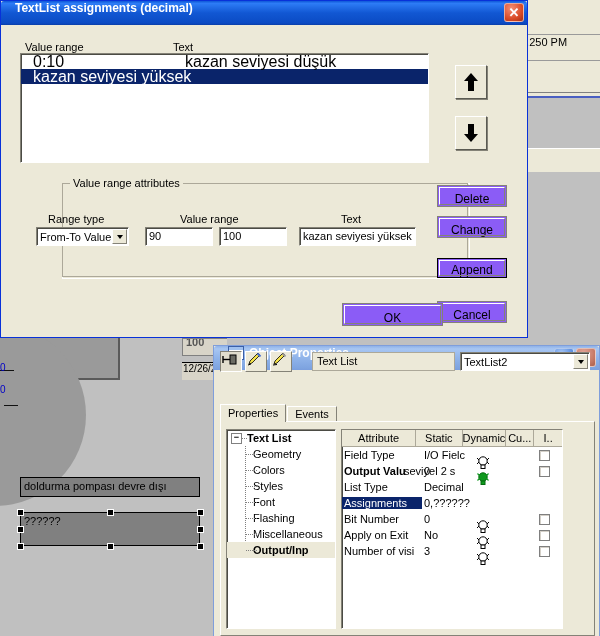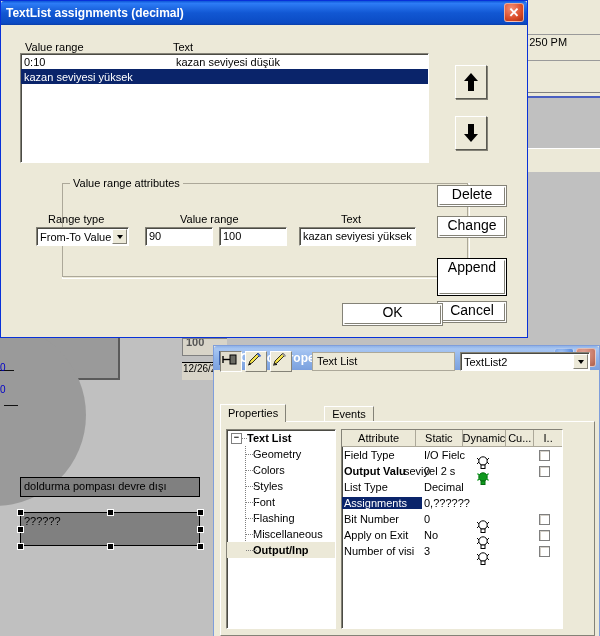--- a/index.html
+++ b/index.html
@@ -52,56 +52,56 @@
   .tbIcon i{position:absolute;left:1px;top:2px;width:12px;height:10px;
      background:repeating-linear-gradient(#7a7a7a 0 1px, #fff 1px 3px);display:block;}
   #ideGray{position:absolute;left:214px;top:172px;width:386px;height:178px;background:#c0c0c0;}
   #ideLeftBorder{position:absolute;left:209px;top:0;width:5px;height:350px;background:#4a5fc1;}
 
   
   .dlg{position:absolute;background:#ece9d8;border:1px solid #0831d9;box-sizing:border-box;}
   .dlg.inactive{border-color:#7f9edb;}
   .titlebar{height:24px;position:relative;
      background:linear-gradient(180deg,#0f57d8 0%,#2d7cf6 10%,#1157d3 50%,#0b4bc4 92%,#0a3ea8 100%);
-     color:#fff;font-weight:bold;font-size:12px;display:flex;align-items:center;padding-left:5px;
+     color:#fff;font-weight:bold;font-size:12px;display:flex;align-items:flex-start;padding-left:14px;
      border-top-left-radius:3px;border-top-right-radius:3px;}
   .titlebar.inactive{
      background:linear-gradient(180deg,#8fb2e8 0%,#a8c6f2 12%,#90b4ea 50%,#7ea4e0 92%,#7a9edd 100%);
      color:#fff;}
   .titlebar .tb-icon{width:14px;height:12px;background:#fff;border:1px solid #3a5fa8;margin-right:5px;flex:0 0 auto;}
   .titlebar .tb-icon .top{display:block;height:3px;background:#9fc0ef;}
   .tb-btns{position:absolute;right:3px;top:2px;display:flex;gap:2px;}
   .tb-btn{width:20px;height:19px;border-radius:3px;display:flex;align-items:center;justify-content:center;
      color:#fff;font-weight:bold;font-size:13px;box-sizing:border-box;border:1px solid rgba(255,255,255,.55);}
   .tb-close{background:radial-gradient(circle at 35% 25%,#f58e74,#d94a26 62%,#a52d11);}
   .tb-close.inactive{background:radial-gradient(circle at 35% 25%,#e3a79a,#c87b68 62%,#ab5f4c);}
   .tb-help{background:radial-gradient(circle at 35% 25%,#a8c7f5,#5d8fe0 62%,#3f6fc0);}
 
   
   .lbl{position:absolute;font-size:11px;color:#000;white-space:nowrap;}
-  .btn{position:absolute;background:#ffffff;border:1px solid #000;box-sizing:border-box;
-     display:flex;align-items:flex-start;justify-content:center;font-size:14px;color:#000;cursor:default;}
+  .btn{position:absolute;background:#8b5cf6;border:1px solid #000;box-sizing:border-box;
+     display:flex;align-items:flex-end;justify-content:center;font-size:12px;color:#000;cursor:default;}
   .btn .inner{position:absolute;inset:1px;border:1px solid #fff;border-right-color:#848277;border-bottom-color:#848277;
      box-sizing:border-box;pointer-events:none;}
   .btn.flat{border:1px solid #848277;}
   .btn.flat .inner{border:1px solid #fff;border-right-color:#848277;border-bottom-color:#848277;}
   .btn.default{border:1px solid #000;}
   .tfield{position:absolute;background:#fff;border:1px solid #7f9db9;box-sizing:border-box;
      font-size:11px;padding:2px 3px;color:#000;white-space:nowrap;overflow:hidden;}
   .tfield.sunken{border:1px solid #848277;border-right-color:#fff;border-bottom-color:#fff;
      box-shadow:inset 1px 1px 0 #4b4b44;}
   .groupbox{position:absolute;border:1px solid #fff;box-sizing:border-box;}
   .groupbox .gb-in{position:absolute;inset:-1px 1px 1px -1px;border:1px solid #aca899;box-sizing:border-box;}
   .gb-title{position:absolute;top:-7px;left:7px;background:#ece9d8;padding:0 3px;font-size:11px;z-index:2;}
 
   
   #listbox{position:absolute;left:19px;top:52px;width:409px;height:110px;background:#fff;
      border:1px solid #848277;border-right-color:#fff;border-bottom-color:#fff;
      box-shadow:inset 1px 1px 0 #4b4b44;box-sizing:border-box;overflow:hidden;}
-  .lrow{height:15px;display:flex;align-items:center;font-size:11px;color:#000;padding-left:3px;box-sizing:border-box;}
+  .lrow{height:15px;display:flex;align-items:center;font-size:16px;color:#000;padding-left:12px;box-sizing:border-box;}
   .lrow.sel{background:#0a246a;color:#fff;}
   .lrow .c1{width:152px;flex:0 0 auto;}
 
   
   .combo{position:absolute;background:#fff;border:1px solid #848277;border-right-color:#fff;border-bottom-color:#fff;
      box-shadow:inset 1px 1px 0 #4b4b44;box-sizing:border-box;font-size:11px;display:flex;align-items:center;
      padding-left:3px;overflow:hidden;white-space:nowrap;}
   .combo .arrow{position:absolute;right:1px;top:1px;bottom:1px;width:15px;background:#ece9d8;
      border:1px solid #fff;border-right-color:#848277;border-bottom-color:#848277;
      display:flex;align-items:center;justify-content:center;box-sizing:border-box;}
@@ -115,21 +115,21 @@
 
   
   #opWin{left:213px;top:345px;width:387px;height:295px;}
   #opToolbar{position:absolute;left:0;top:24px;width:100%;height:30px;background:#ece9d8;}
   .opIcoBtn{position:absolute;top:5px;width:22px;height:21px;background:#ece9d8;
      border:1px solid #fff;border-right-color:#848277;border-bottom-color:#848277;box-sizing:border-box;}
   .opIcoBtn.pressed{border:1px solid #848277;border-right-color:#fff;border-bottom-color:#fff;background:#e1ddcd;}
   #opTypeField{position:absolute;left:98px;top:6px;width:143px;height:19px;background:#ece9d8;
      border:1px solid #aca899;box-sizing:border-box;font-size:11px;padding:2px 4px;color:#000;}
   #opNameCombo{left:246px;top:6px;width:130px;height:19px;}
-  .tabs{position:absolute;left:6px;top:58px;height:18px;display:flex;align-items:flex-end;gap:37px;}
+  .tabs{position:absolute;left:6px;top:58px;height:18px;display:flex;align-items:flex-end;}
   .tab{height:16px;background:#ece9d8;border:1px solid #fff;border-bottom:none;
      border-right-color:#848277;box-sizing:border-box;font-size:11px;padding:1px 7px 0;margin-right:1px;color:#000;}
   .tab.active{height:18px;padding-top:2px;background:#ece9d8;position:relative;z-index:3;}
   #tabBody{position:absolute;left:6px;top:75px;width:375px;height:215px;background:#ece9d8;
      border:1px solid #fff;border-right-color:#848277;border-bottom-color:#848277;box-sizing:border-box;}
   #treePane{position:absolute;left:12px;top:83px;width:110px;height:200px;background:#fff;
      border:1px solid #848277;border-right-color:#fff;border-bottom-color:#fff;
      box-shadow:inset 1px 1px 0 #4b4b44;box-sizing:border-box;overflow:hidden;}
   .tnode{font-size:11px;color:#000;white-space:nowrap;height:16px;line-height:16px;position:relative;}
   .tnode.root{font-weight:bold;padding-left:20px;}
@@ -271,21 +271,21 @@
   <div class="tfield sunken" style="left:298px;top:226px;width:117px;height:19px;">kazan seviyesi yüksek</div>
 
   <div class="btn flat" style="left:436px;top:184px;width:70px;height:22px;">
     <span class="inner"></span>
       <span>Delete</span>
   </div>
   <div class="btn flat" style="left:436px;top:215px;width:70px;height:22px;">
     <span class="inner"></span>
       <span>Change</span>
   </div>
-  <div class="btn default" style="left:436px;top:257px;width:70px;height:38px;">
+  <div class="btn default" style="left:436px;top:257px;width:70px;height:20px;">
     <span class="inner"></span>
       <span>Append</span>
   </div>
   <div class="btn flat" style="left:436px;top:300px;width:70px;height:22px;">
     <span class="inner"></span>
       <span>Cancel</span>
   </div>
 
   <div class="btn flat" style="left:341px;top:302px;width:101px;height:23px;">
     <span class="inner"></span>

